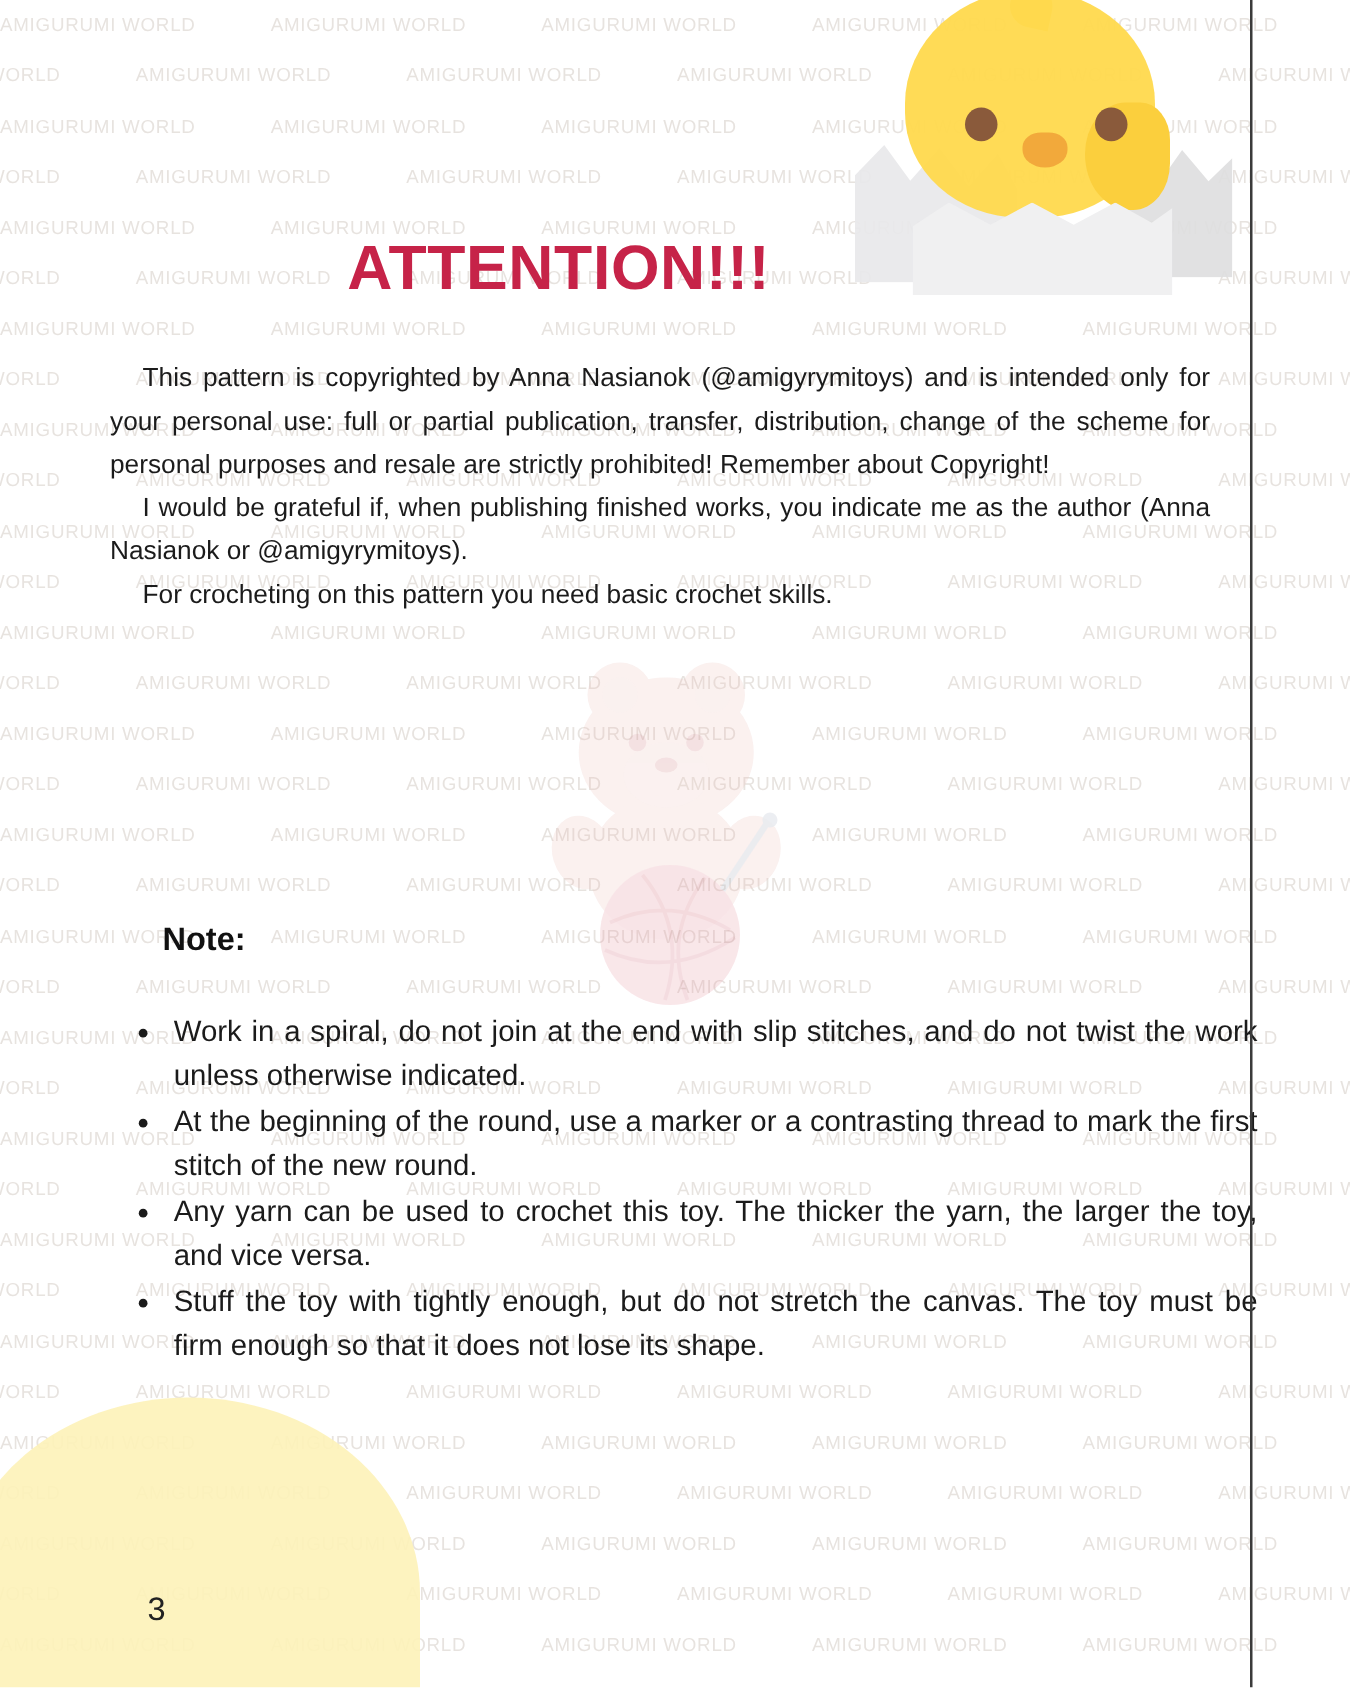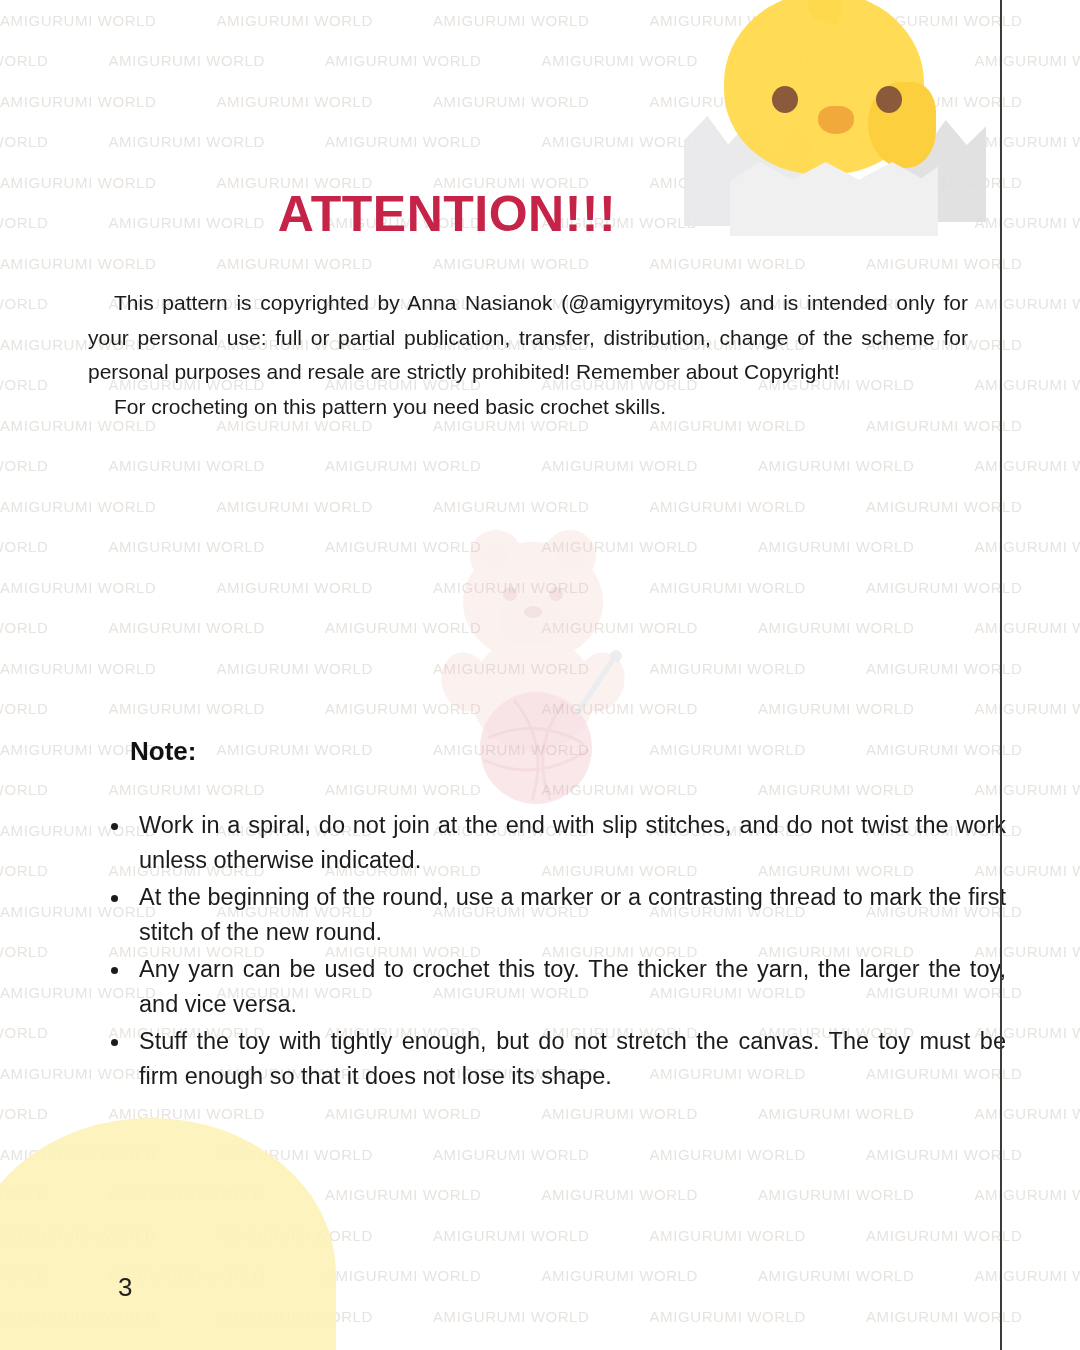--- a/index.html
+++ b/index.html
@@ -546,20 +546,21 @@
   <div class="blob-bottom"></div>
 </div>
 
 <div class="page-rule"></div>
 
 <div id="content">
   <h1 id="title">ATTENTION!!!</h1>
 
   <div class="body-block">
     <p class="para">This pattern is copyrighted by Anna Nasianok (@amigyrymitoys) and is intended only for your personal use: full or partial publication, transfer, distribution, change of the scheme for personal purposes and resale are strictly prohibited! Remember about Copyright!</p>
+    <p class="para">I would be grateful if, when publishing finished works, you indicate me as the author (Anna Nasianok or @amigyrymitoys).</p>
     <p class="para nojust">For crocheting on this pattern you need basic crochet skills.</p>
   </div>
 
   <h2 id="note-heading">Note:</h2>
 
   <ul id="note-list">
     <li>Work in a spiral, do not join at the end with slip stitches, and do not twist the work unless otherwise indicated.</li>
     <li>At the beginning of the round, use a marker or a contrasting thread to mark the first stitch of the new round.</li>
     <li>Any yarn can be used to crochet this toy. The thicker the yarn, the larger the toy, and vice versa.</li>
     <li>Stuff the toy with tightly enough, but do not stretch the canvas. The toy must be firm enough so that it does not lose its shape.</li>

